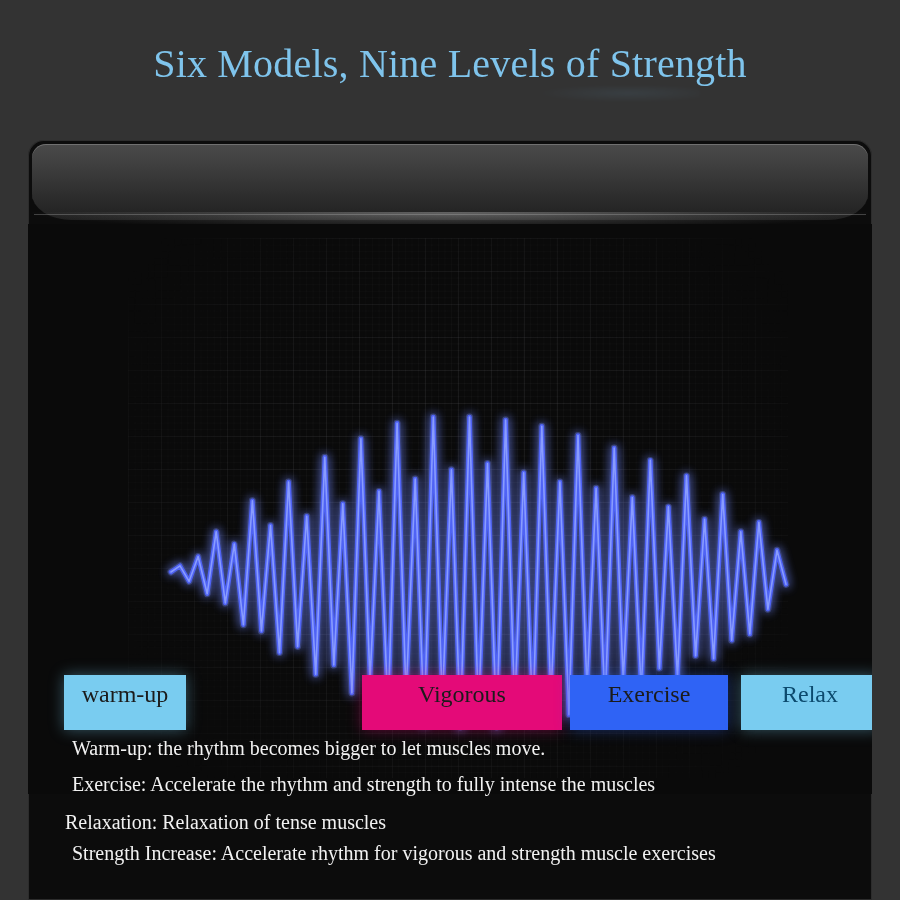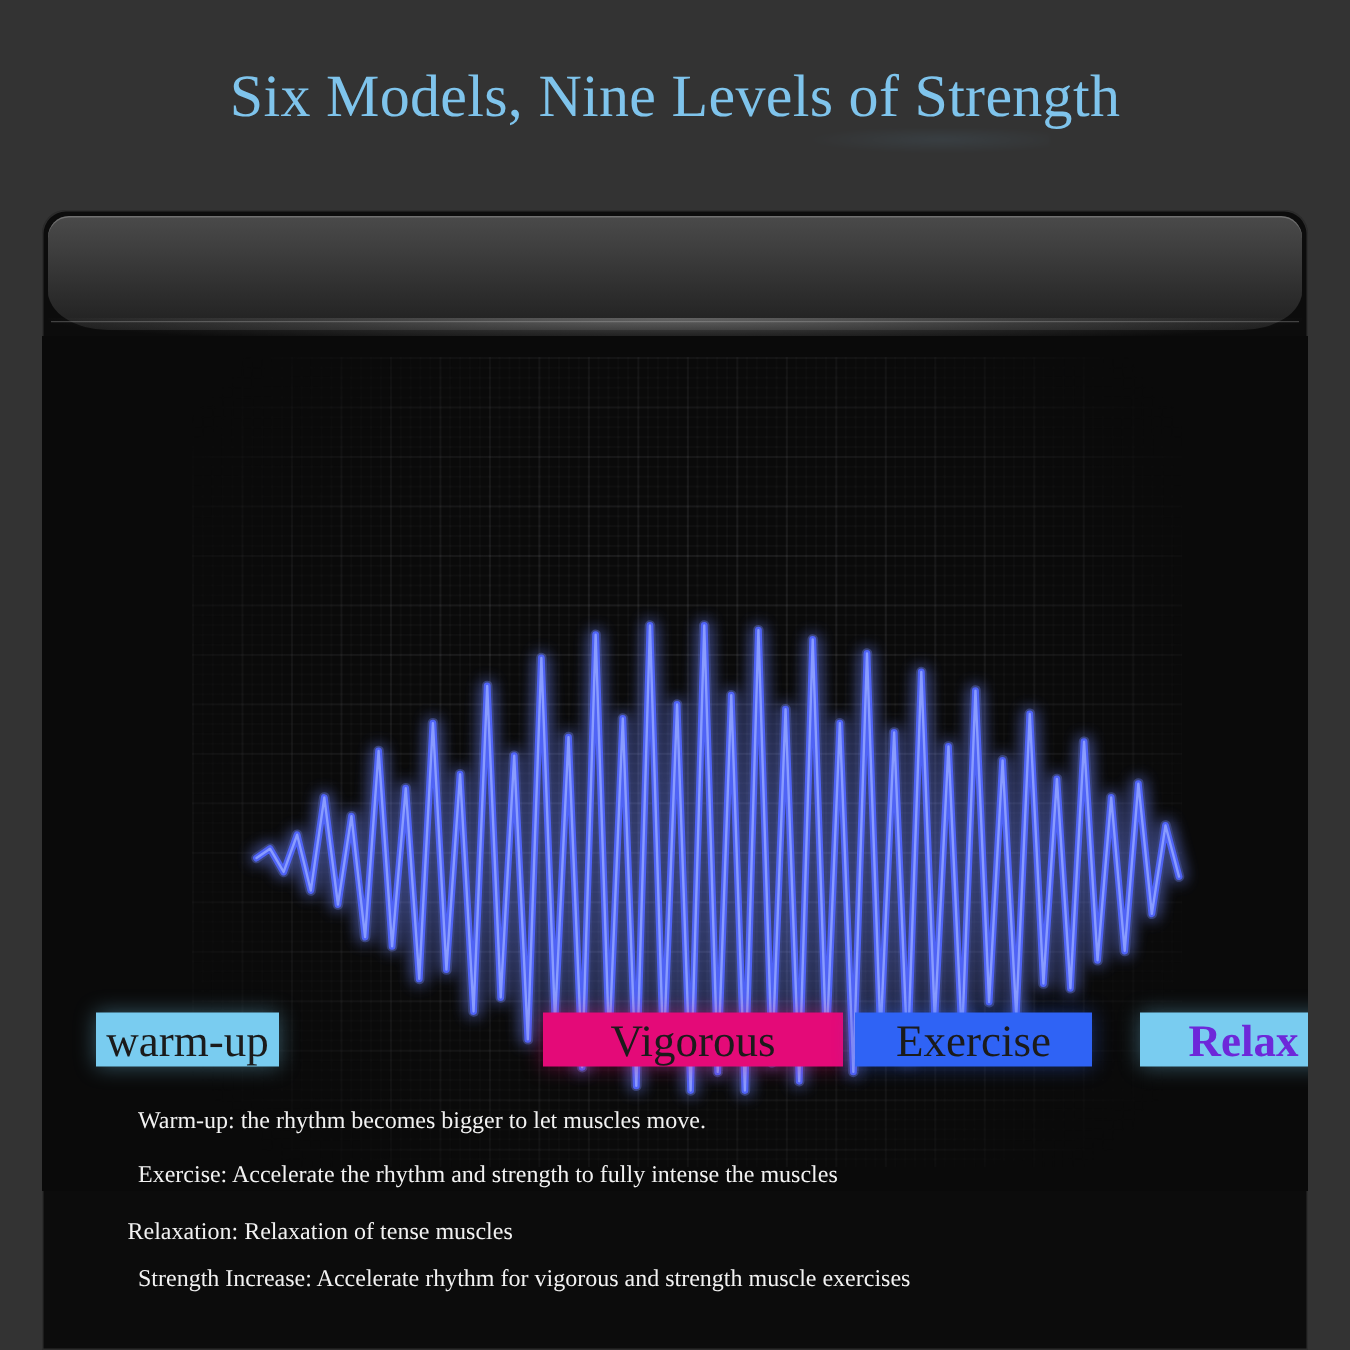--- a/index.html
+++ b/index.html
@@ -134,44 +134,43 @@
   .badges {
     position: absolute;
     left: 0;
     top: 535px;
     width: 844px;
     height: 42px;
   }
   .badge {
     position: absolute;
     top: 0;
-    height: 36px;
+    height: 55px;
     line-height: 39px;
     text-align: center;
-    font-size: 30px;
+    font-size: 24px;
     color: #1b1b1b;
     font-family: "Liberation Serif", "DejaVu Serif", serif;
     white-space: nowrap;
     overflow: hidden;
   }
 
   
   .desc {
     position: absolute;
     left: 0;
     width: 844px;
   }
   .desc-line {
     position: absolute;
     color: #f2f2f2;
-    font-size: 16px;
+    font-size: 20px;
     line-height: 24px;
     font-family: "Liberation Serif", "DejaVu Serif", serif;
     white-space: nowrap;
-    margin-left: 20px;
   }
 </style>
 </head>
 <body style="background: rgb(51, 51, 51);">
 
 <div id="stage" style="background: rgb(51, 51, 51);">
 
   <div class="title" style="color: rgb(127, 196, 236);">Six Models, Nine Levels of Strength</div>
   <div class="title-ghost"></div>
 
@@ -197,21 +196,21 @@
         <polyline id="wave-glow" fill="none" stroke="#6f86ff" stroke-width="7" stroke-linejoin="round" stroke-linecap="round" opacity="0.45" filter="url(#glow)" points="143.0,348.0 152.0,341.8 161.1,357.3 170.1,332.5 179.2,369.7 188.2,307.7 197.3,379.0 206.3,320.1 215.4,400.7 224.4,276.7 233.4,406.9 242.5,301.5 251.5,428.6 260.6,258.1 269.6,422.4 278.7,292.2 287.7,450.3 296.8,233.3 305.8,441.0 314.8,279.8 323.9,468.9 332.9,214.7 342.0,456.5 351.0,267.4 360.1,487.5 369.1,199.2 378.1,472.0 387.2,255.0 396.2,499.9 405.3,193.0 414.3,481.3 423.4,245.7 432.4,503.0 441.5,193.0 450.5,490.6 459.5,239.5 468.6,503.0 477.6,196.1 486.7,484.4 495.7,248.8 504.8,496.8 513.8,202.3 522.9,475.1 531.9,258.1 540.9,490.6 550.0,211.6 559.0,465.8 568.1,264.3 577.1,481.3 586.2,224.0 595.2,456.5 604.3,273.6 613.3,468.9 622.3,236.4 631.4,444.1 640.4,282.9 649.5,453.4 658.5,251.9 667.6,431.7 676.6,295.3 685.6,434.8 694.7,270.5 703.7,416.2 712.8,307.7 721.8,410.0 730.9,298.4 739.9,385.2 749.0,326.3 758.0,360.4"></polyline>
         <polyline id="wave-core" fill="none" stroke="#4f63f5" stroke-width="4.6" stroke-linejoin="round" stroke-linecap="round" points="143.0,348.0 152.0,341.8 161.1,357.3 170.1,332.5 179.2,369.7 188.2,307.7 197.3,379.0 206.3,320.1 215.4,400.7 224.4,276.7 233.4,406.9 242.5,301.5 251.5,428.6 260.6,258.1 269.6,422.4 278.7,292.2 287.7,450.3 296.8,233.3 305.8,441.0 314.8,279.8 323.9,468.9 332.9,214.7 342.0,456.5 351.0,267.4 360.1,487.5 369.1,199.2 378.1,472.0 387.2,255.0 396.2,499.9 405.3,193.0 414.3,481.3 423.4,245.7 432.4,503.0 441.5,193.0 450.5,490.6 459.5,239.5 468.6,503.0 477.6,196.1 486.7,484.4 495.7,248.8 504.8,496.8 513.8,202.3 522.9,475.1 531.9,258.1 540.9,490.6 550.0,211.6 559.0,465.8 568.1,264.3 577.1,481.3 586.2,224.0 595.2,456.5 604.3,273.6 613.3,468.9 622.3,236.4 631.4,444.1 640.4,282.9 649.5,453.4 658.5,251.9 667.6,431.7 676.6,295.3 685.6,434.8 694.7,270.5 703.7,416.2 712.8,307.7 721.8,410.0 730.9,298.4 739.9,385.2 749.0,326.3 758.0,360.4"></polyline>
         <polyline id="wave-hi" fill="none" stroke="#8fa2ff" stroke-width="1.6" stroke-linejoin="round" stroke-linecap="round" opacity="0.9" points="143.0,348.0 152.0,341.8 161.1,357.3 170.1,332.5 179.2,369.7 188.2,307.7 197.3,379.0 206.3,320.1 215.4,400.7 224.4,276.7 233.4,406.9 242.5,301.5 251.5,428.6 260.6,258.1 269.6,422.4 278.7,292.2 287.7,450.3 296.8,233.3 305.8,441.0 314.8,279.8 323.9,468.9 332.9,214.7 342.0,456.5 351.0,267.4 360.1,487.5 369.1,199.2 378.1,472.0 387.2,255.0 396.2,499.9 405.3,193.0 414.3,481.3 423.4,245.7 432.4,503.0 441.5,193.0 450.5,490.6 459.5,239.5 468.6,503.0 477.6,196.1 486.7,484.4 495.7,248.8 504.8,496.8 513.8,202.3 522.9,475.1 531.9,258.1 540.9,490.6 550.0,211.6 559.0,465.8 568.1,264.3 577.1,481.3 586.2,224.0 595.2,456.5 604.3,273.6 613.3,468.9 622.3,236.4 631.4,444.1 640.4,282.9 649.5,453.4 658.5,251.9 667.6,431.7 676.6,295.3 685.6,434.8 694.7,270.5 703.7,416.2 712.8,307.7 721.8,410.0 730.9,298.4 739.9,385.2 749.0,326.3 758.0,360.4"></polyline>
       </svg>
     </div>
 
     <div class="badges">
       <div class="badge" style="background: rgb(121, 204, 240); color: rgb(27, 27, 27); left: 36px; width: 122px; box-shadow: rgba(121, 204, 240, 0.4) 0px 0px 14px;"><span>warm-up</span></div>
       <div class="badge" style="background: rgb(228, 10, 120); color: rgb(27, 27, 27); left: 334px; width: 200px; box-shadow: rgba(228, 10, 120, 0.4) 0px 0px 14px;"><span>Vigorous</span></div>
       <div class="badge" style="background: rgb(47, 99, 245); color: rgb(27, 27, 27); left: 542px; width: 158px; box-shadow: rgba(47, 99, 245, 0.4) 0px 0px 14px;"><span>Exercise</span></div>
-      <div class="badge" style="background: rgb(121, 204, 240); color: #6d28d9; left: 732px; width: 138px; box-shadow: rgba(121, 204, 240, 0.4) 0px 0px 14px; font-weight: bold;"><span>Relax</span></div>
+      <div class="badge" style="background: rgb(121, 204, 240); color: #0c4a6e; left: 713px; width: 138px; box-shadow: rgba(121, 204, 240, 0.4) 0px 0px 14px;"><span>Relax</span></div>
     </div>
 
     <div class="desc">
       <div class="desc-line" style="left:44px; top:596px;">Warm-up: the rhythm becomes bigger to let muscles move.</div>
       <div class="desc-line" style="left:44px; top:632px;">Exercise: Accelerate the rhythm and strength to fully intense the muscles</div>
       <div class="desc-line" style="left:37px; top:670px;text-align:center;">Relaxation: Relaxation of tense muscles</div>
       <div class="desc-line" style="left:44px; top:701px;">Strength Increase: Accelerate rhythm for vigorous and strength muscle exercises</div>
     </div>
 
   </div>

